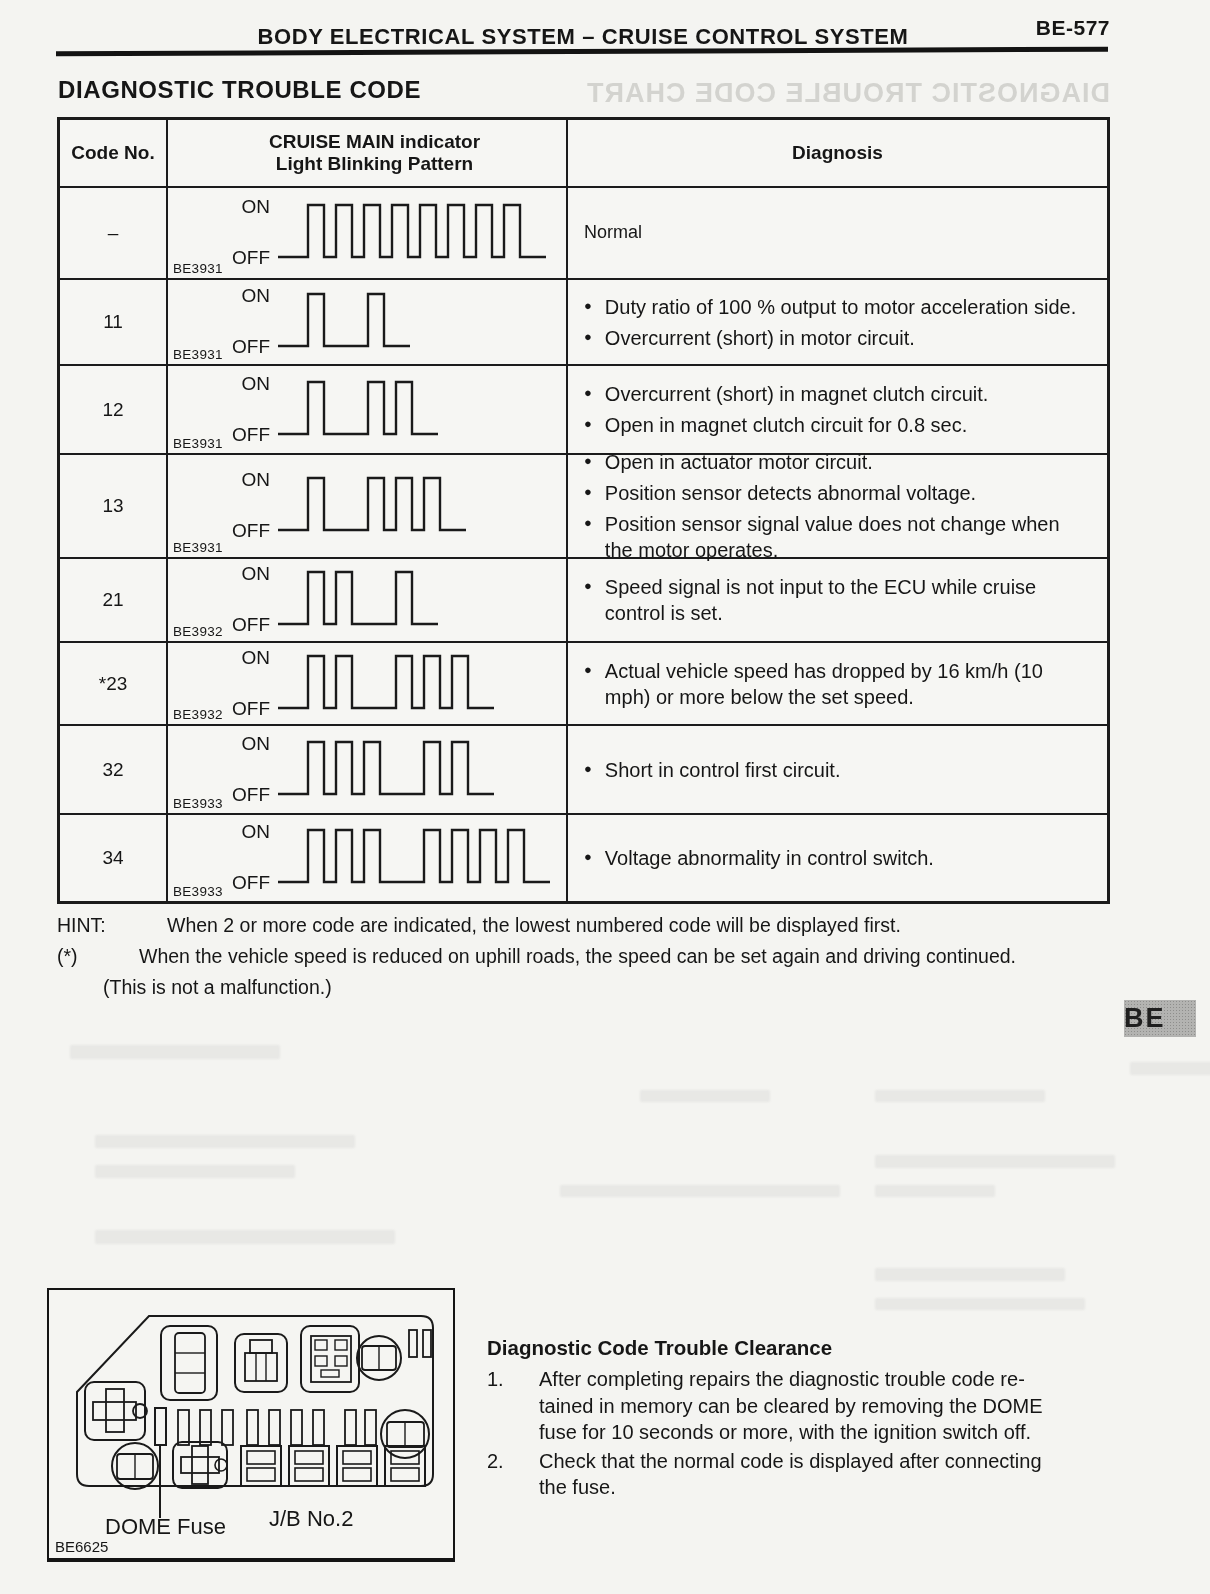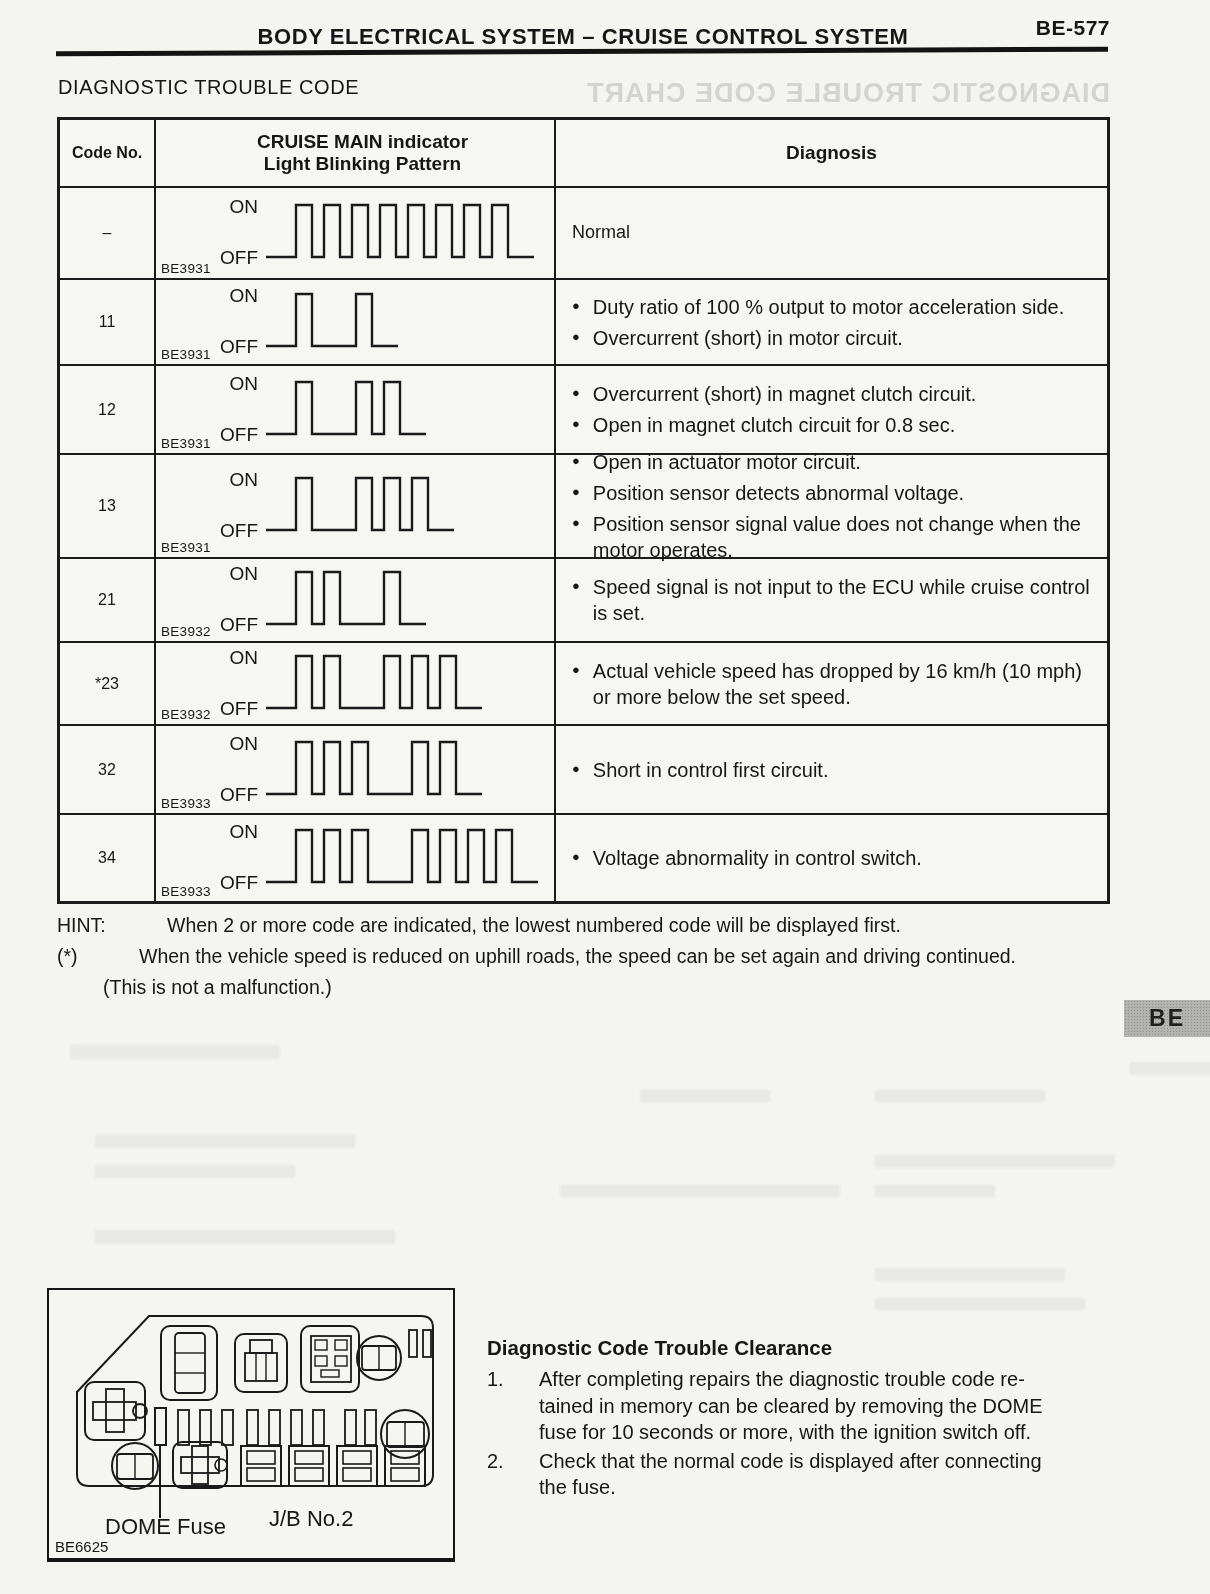--- a/index.html
+++ b/index.html
@@ -16,40 +16,40 @@
   .hdr-code{
     position:absolute; top:16px; right:100px;
     font-size:21px; font-weight:bold; letter-spacing:.5px;
   }
   .hdr-rule{
     position:absolute; left:56px; top:49px; width:1052px; height:5px; background:#131313;
     transform:rotate(-0.25deg);
   }
   .sec-title{
     position:absolute; left:58px; top:76px;
-    font-size:20px; font-weight:normal; letter-spacing:.6px;
+    font-size:24px; font-weight:bold; letter-spacing:.6px;
   }
   
   .ghost-title{
     position:absolute; left:455px; top:78px; width:655px;
     transform:scaleX(-1); color:#b9b9b4; opacity:.55;
     font-size:27px; font-weight:bold; letter-spacing:1px; white-space:nowrap;
     filter:blur(.7px);
   }
   .smudge{position:absolute; background:rgba(110,110,108,.09); border-radius:2px; filter:blur(1px);}
   
   .dtc-table{
     position:absolute; left:57px; top:117px; width:1053px;
     border:3px solid #1b1b1b; background:#f6f6f3; box-sizing:border-box;
   }
   .trow{display:flex; box-sizing:border-box;}
   .thead{height:68px; border-bottom:2px solid #1b1b1b;}
   .cell{box-sizing:border-box; position:relative;}
-  .cell.code{width:96px; border-right:2px solid #1b1b1b;
-    display:flex; align-items:center; justify-content:center; font-size:16px;}
+  .cell.code{width:108px; border-right:2px solid #1b1b1b;
+    display:flex; align-items:center; justify-content:center; font-size:19px;}
   .cell.pattern{width:400px; border-right:2px solid #1b1b1b;
     display:flex; align-items:center; padding-left:24px;}
   .cell.diag{flex:1; display:flex; flex-direction:column; justify-content:center; padding:8px 16px 8px 16px;}
   .th{font-weight:bold; font-size:19px; text-align:center;
     display:flex; flex-direction:column; align-items:center; justify-content:center;}
   .trow .th.code,.trow .th.pattern,.trow .th.diag{padding:0;}
   #rows-host .trow{border-top:2px solid #1b1b1b;}
   #rows-host .trow:first-child{border-top:none;}
   #rows-host .trow:nth-child(1){height:90px;}
   #rows-host .trow:nth-child(2){height:86px;}
@@ -65,26 +65,26 @@
   .diag-item .dtext{font-size:20px; line-height:1.3;}
   .diag-item.no-bullet .dtext{font-size:18px;}
   
   .notes{position:absolute; left:57px; top:910px; width:1100px; font-size:19.5px; line-height:31px;}
   .note-line{display:flex;gap:36px;}
   .note-label{flex:0 0 74px;}
   .note-label.star{flex:0 0 46px;}
   .note-indent{padding-left:46px;}
   
   .side-tab{
-    position:absolute; left:1124px; top:1000px; width:86px; height:37px;
+    position:absolute; left:1124px; top:1000px; width:72px; height:37px;
     background:#b3b3b1;
     background-image:radial-gradient(#8e8e8c 1px, transparent 1px);
     background-size:3px 3px;
-    display:flex; align-items:center; justify-content:center;
-    font-size:23px; font-weight:bold; color:#1f1f1f; letter-spacing:2px;
+    display:flex; align-items:center; 
+    font-size:27px; font-weight:bold; color:#1f1f1f; letter-spacing:2px;
   }
   
   .fusebox-frame{
     position:absolute; left:47px; top:1288px; width:408px; height:274px;
     border:2px solid #141414; border-bottom-width:4px; box-sizing:border-box; background:#f5f5f2;
   }
   .fusebox-frame svg{display:block;}
   
   .clearance{position:absolute; left:487px; top:1336px; width:630px;}
   .clearance-title{font-size:20.5px; font-weight:bold; margin-bottom:6px;}

